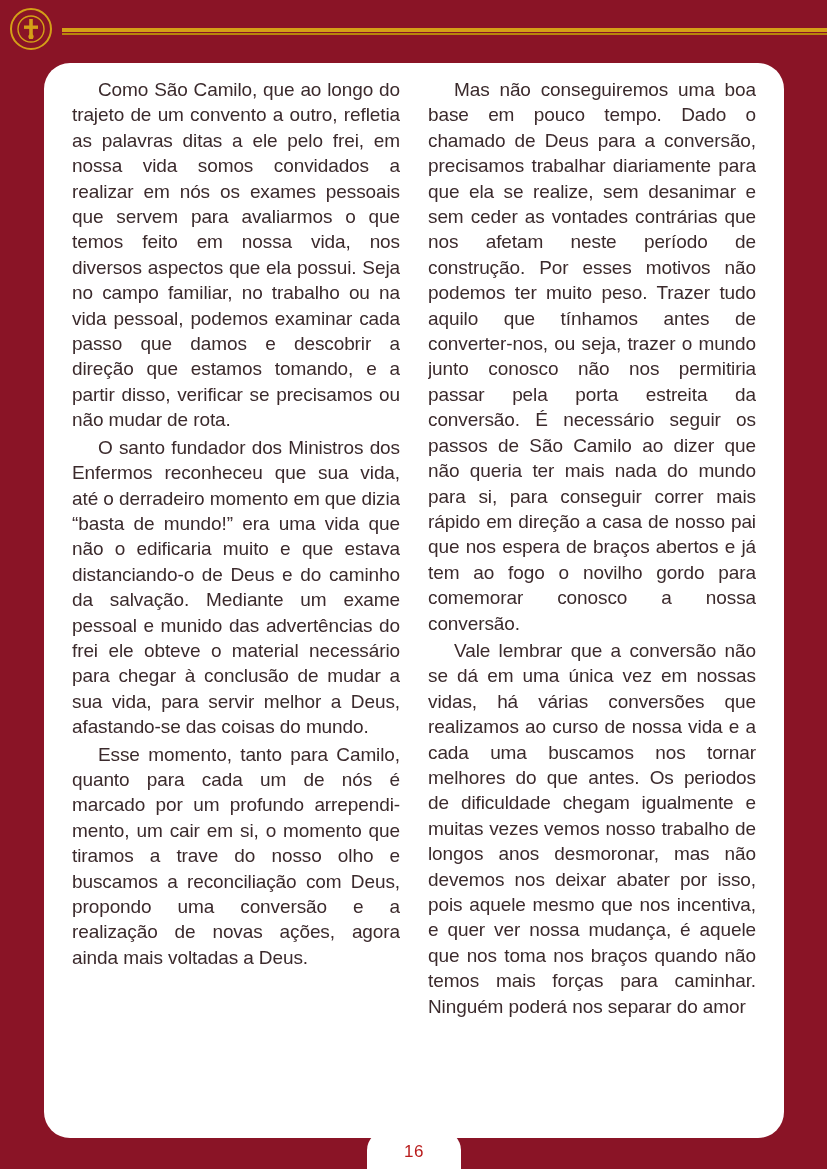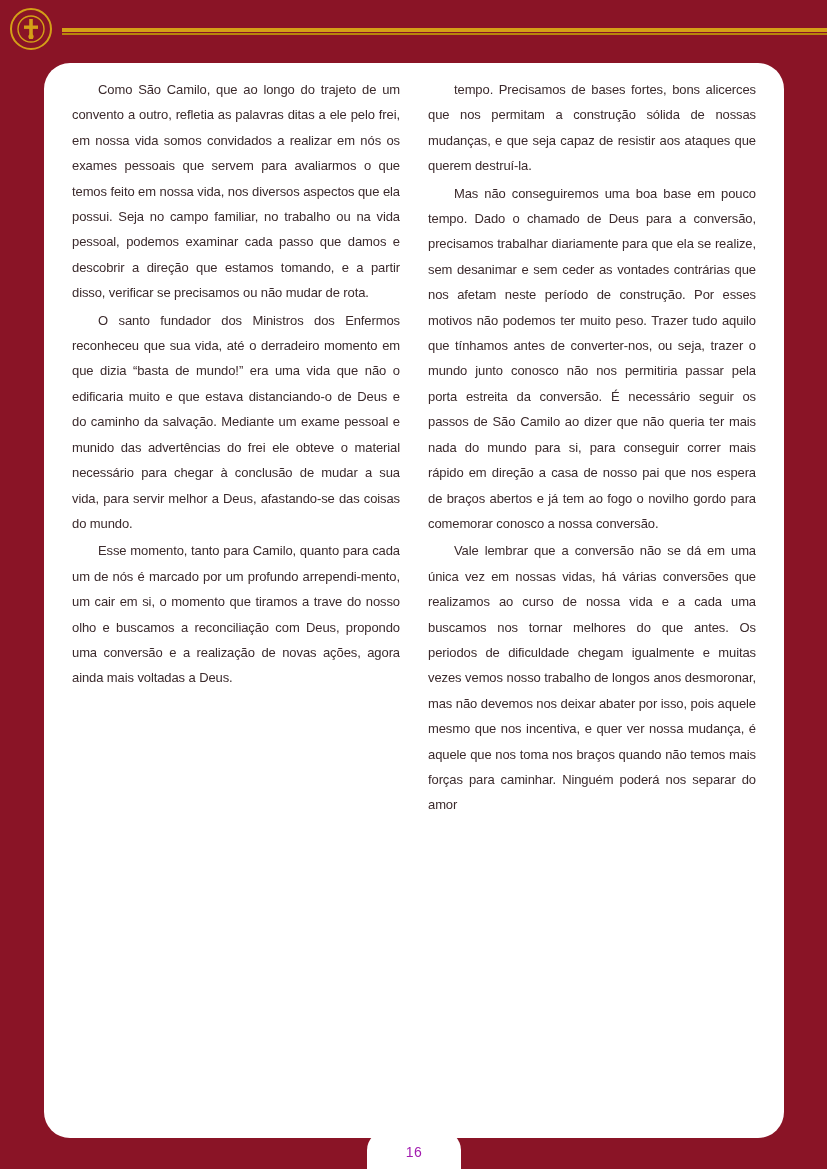--- a/index.html
+++ b/index.html
@@ -80,21 +80,21 @@
   }
   .col {
     width: 328px;
     overflow: hidden;
   }
 
   .col p {
     margin: 0 0 2px 0;
     text-align: justify;
     text-indent: 26px;
-    font-size: 13px;
+    font-size: 19px;
     line-height: 25.4px;
     color: #3b2a2c;
     letter-spacing: -0.1px;
     hyphens: manual;
   }
   .col-right p {
     color: #3b2a2c;
   }
 
   
@@ -104,22 +104,22 @@
     top: 1131px;
     width: 94px;
     height: 38px;
     background: #ffffff;
     border-radius: 19px 19px 0 0;
     display: flex;
     align-items: center;
     justify-content: center;
   }
   .page-number-tab .num {
-    font-size: 14px;
-    color: #a21caf;
+    font-size: 17px;
+    color: #b91c1c;
     letter-spacing: 0.5px;
     padding-top: 4px;
   }
 </style>
 </head>
 <body>
 
 <div class="page-header">
   <div class="header-rule"></div>
   <div class="header-rule-thin"></div>
@@ -136,21 +136,20 @@
 <div class="content-card">
   <div class="columns">
 
     <div class="col col-left">
       <p>Como São Camilo, que ao longo do trajeto de um convento a outro, refletia as palavras ditas a ele pelo frei, em nossa vida somos convidados a realizar em nós os exames pessoais que servem para avaliarmos o que temos feito em nossa vida, nos diversos aspectos que ela possui. Seja no campo familiar, no trabalho ou na vida pessoal, podemos examinar cada passo que damos e descobrir a direção que estamos tomando, e a partir disso, verificar se precisamos ou não mudar de rota.</p>
       <p>O santo fundador dos Ministros dos Enfermos reconheceu que sua vida, até o derradeiro momento em que dizia “basta de mundo!” era uma vida que não o edificaria muito e que estava distanciando-o de Deus e do caminho da salvação. Mediante um exame pessoal e munido das advertências do frei ele obteve o material necessário para chegar à conclusão de mudar a sua vida, para servir melhor a Deus, afastando-se das coisas do mundo.</p>
       <p>Esse momento, tanto para Camilo, quanto para cada um de nós é marcado por um profundo arrependi-mento, um cair em si, o momento que tiramos a trave do nosso olho e buscamos a reconciliação com Deus, propondo uma conversão e a realização de novas ações, agora ainda mais voltadas a Deus.</p>
     </div>
 
     <div class="col col-right">
-      <p>tempo. Precisamos de bases fortes, bons alicerces que nos permitam a construção sólida de nossas mudanças, e que seja capaz de resistir aos ataques que querem destruí-la.</p>
       <p>Mas não conseguiremos uma boa base em pouco tempo. Dado o chamado de Deus para a conversão, precisamos trabalhar diariamente para que ela se realize, sem desanimar e sem ceder as vontades contrárias que nos afetam neste período de construção. Por esses motivos não podemos ter muito peso. Trazer tudo aquilo que tínhamos antes de converter-nos, ou seja, trazer o mundo junto conosco não nos permitiria passar pela porta estreita da conversão. É necessário seguir os passos de São Camilo ao dizer que não queria ter mais nada do mundo para si, para conseguir correr mais rápido em direção a casa de nosso pai que nos espera de braços abertos e já tem ao fogo o novilho gordo para comemorar conosco a nossa conversão.</p>
       <p>Vale lembrar que a conversão não se dá em uma única vez em nossas vidas, há várias conversões que realizamos ao curso de nossa vida e a cada uma buscamos nos tornar melhores do que antes. Os periodos de dificuldade chegam igualmente e muitas vezes vemos nosso trabalho de longos anos desmoronar, mas não devemos nos deixar abater por isso, pois aquele mesmo que nos incentiva, e quer ver nossa mudança, é aquele que nos toma nos braços quando não temos mais forças para caminhar. Ninguém poderá nos separar do amor</p>
     </div>
 
   </div>
 </div>
 
 <div class="page-number-tab">
   <span class="num">16</span>
 </div>

